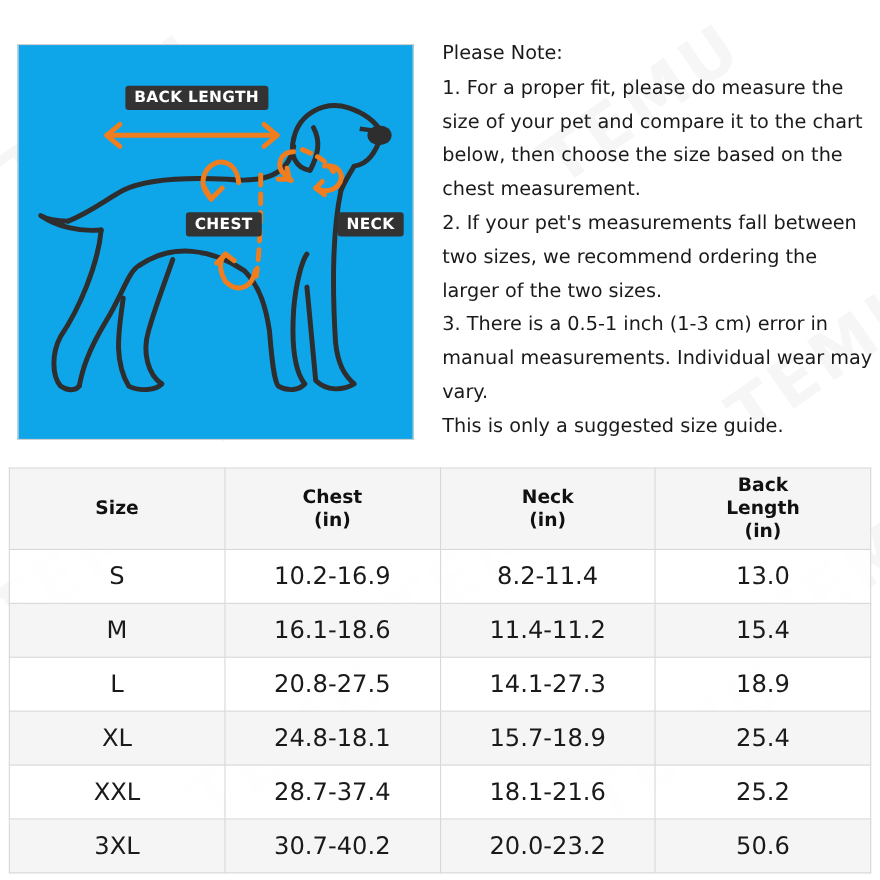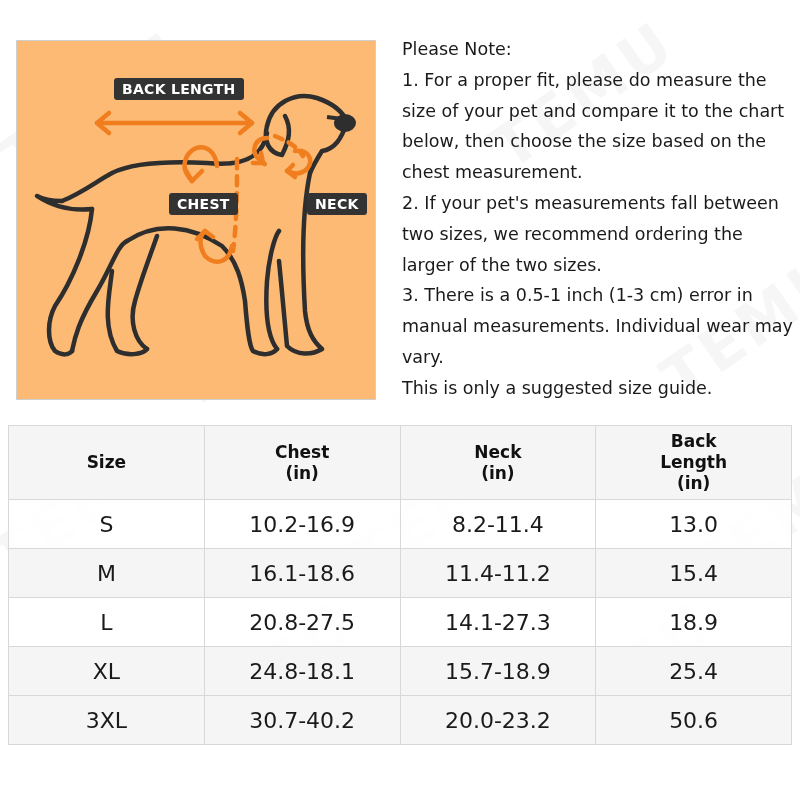--- a/index.html
+++ b/index.html
@@ -7,21 +7,21 @@
       width: 800px; height: 800px; background: #ffffff; position: relative; overflow: hidden;
       font-family: "Liberation Sans", "DejaVu Sans", sans-serif; color: #222;
     }
     .watermark {
       position: absolute; font-size: 60px; font-weight: bold; color: rgba(0,0,0,0.035);
       transform: rotate(-35deg); pointer-events: none; letter-spacing: 4px; z-index: 0;
       font-family: "DejaVu Sans", sans-serif;
     }
     .diagram-box {
       position: absolute; left: 16px; top: 40px; width: 360px; height: 360px;
-      border: 1.5px solid #cfcfcf; box-sizing: border-box; background: #fdba74; z-index: 1;
+      border: 1.5px solid #cfcfcf; box-sizing: border-box; background: #0ea5e9; z-index: 1;
     }
     .diagram-box svg { position: absolute; left: 0; top: 0; }
     .tag {
       position: absolute; background: #333333; color: #fff; font-weight: bold;
       font-size: 14px; border-radius: 3px; padding: 3px 8px; letter-spacing: 0.3px;
       font-family: "DejaVu Sans", sans-serif; white-space: nowrap;
     }
     .note {
       position: absolute; left: 402px; top: 34px; width: 395px; z-index: 1;
       font-family: "DejaVu Sans", sans-serif; font-size: 17.5px; line-height: 30.8px; color: #1a1a1a;
@@ -156,20 +156,26 @@
       <td>20.8-27.5</td>
       <td>14.1-27.3</td>
       <td>18.9</td>
     </tr>
     <tr class="shaded">
       <td>XL</td>
       <td>24.8-18.1</td>
       <td>15.7-18.9</td>
       <td>25.4</td>
     </tr>
+    <tr class="plain">
+      <td>XXL</td>
+      <td>28.7-37.4</td>
+      <td>18.1-21.6</td>
+      <td>25.2</td>
+    </tr>
     <tr class="shaded">
       <td>3XL</td>
       <td>30.7-40.2</td>
       <td>20.0-23.2</td>
       <td>50.6</td>
     </tr>
   </tbody>
 </table>
 
 </body></html>

